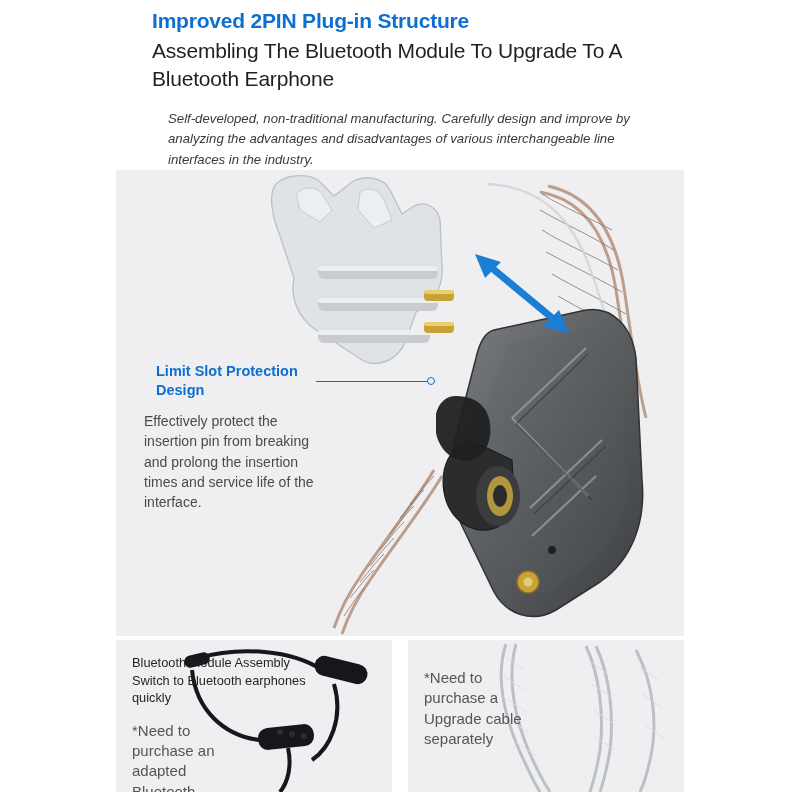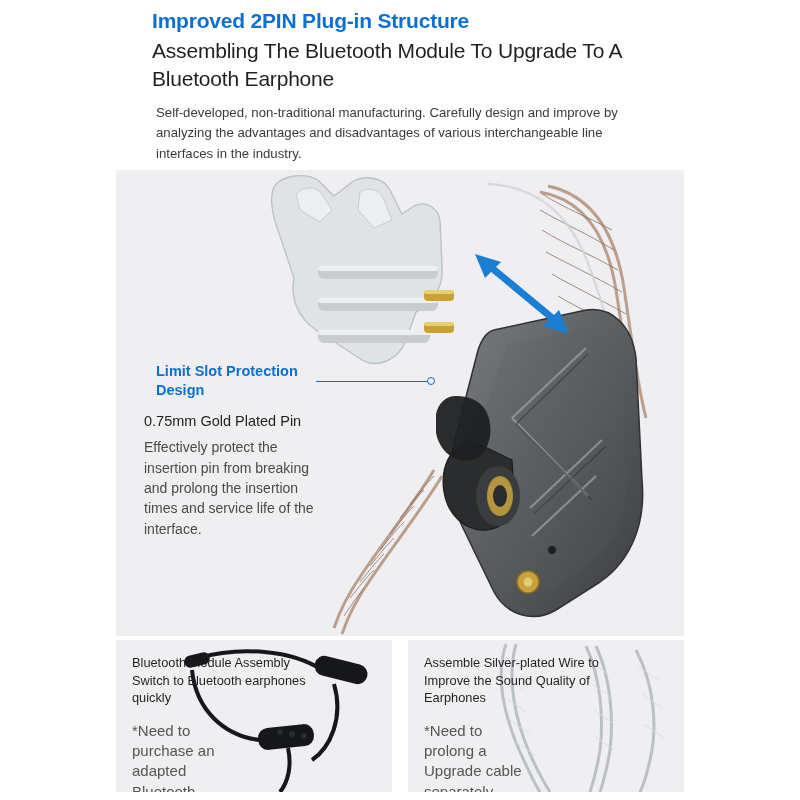--- a/index.html
+++ b/index.html
@@ -42,22 +42,23 @@
     font-size: 21px;
     font-weight: normal;
     line-height: 1.32;
     margin: 0 0 10px 0;
     letter-spacing: -0.2px;
   }
   .subtext {
     color: #3a3a3a;
     font-size: 13.2px;
     line-height: 1.55;
-    margin: 4px;
+    margin: 16px;
     max-width: 500px;
+    font-style: italic;
   }
 
   
   .hero {
     position: absolute;
     left: 116px;
     top: 170px;
     width: 568px;
     height: 466px;
     background: #efeff1;
@@ -341,21 +342,20 @@
         </svg>
       </div>
 
       <div class="leader">
         <div class="line"></div>
         <div class="dot"></div>
       </div>
 
       <div class="callout">
         <p class="callout-title">Limit Slot Protection Design</p>
-        <p class="callout-sub">0.75mm Gold Plated Pin</p>
         <p class="callout-body">Effectively protect the insertion pin from breaking and prolong the insertion times and service life of the interface.</p>
       </div>
 
     </div>
   </div>
 
   <div class="bottom">
 
     <div class="panel">
       <div class="panel-text">
@@ -381,22 +381,21 @@
             <circle cx="118" cy="92" r="3"></circle>
             <circle cx="130" cy="94" r="3"></circle>
             <circle cx="142" cy="96" r="3"></circle>
           </g>
         </svg>
       </div>
     </div>
 
     <div class="panel">
       <div class="panel-text">
-        <p class="panel-title">Assemble Silver-plated Wire to Improve the Sound Quality of Earphones</p>
-        <p class="panel-note">*Need to prolong a Upgrade cable separately</p>
+        <p class="panel-note">*Need to purchase a Upgrade cable separately</p>
       </div>
       <div class="panel-art">
         <svg width="230" height="152" viewBox="0 0 230 152">
           <g stroke="#b9bec2" stroke-width="3" fill="none" opacity="0.95">
             <path d="M52 4 C 40 40, 52 80, 66 112 C 76 134, 82 146, 86 152"></path>
             <path d="M62 4 C 52 40, 62 82, 76 114 C 86 136, 92 146, 96 152"></path>
             <path d="M132 6 C 146 36, 150 76, 146 110 C 142 134, 138 146, 136 152"></path>
             <path d="M142 6 C 156 36, 160 76, 156 110 C 152 134, 148 146, 146 152"></path>
             <path d="M182 10 C 200 44, 204 86, 196 120 C 192 138, 188 148, 186 152"></path>
           </g>

